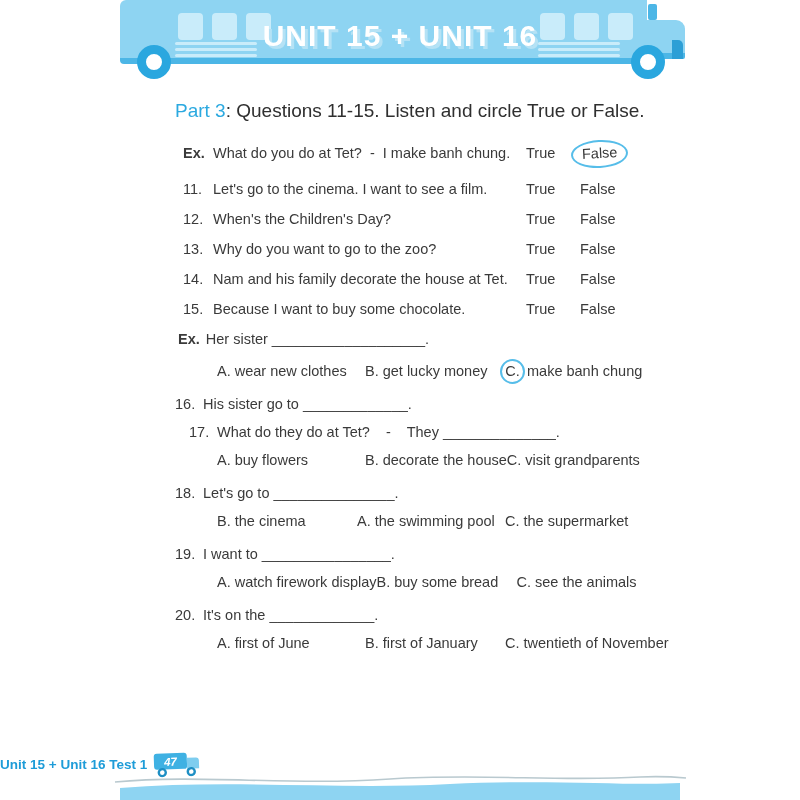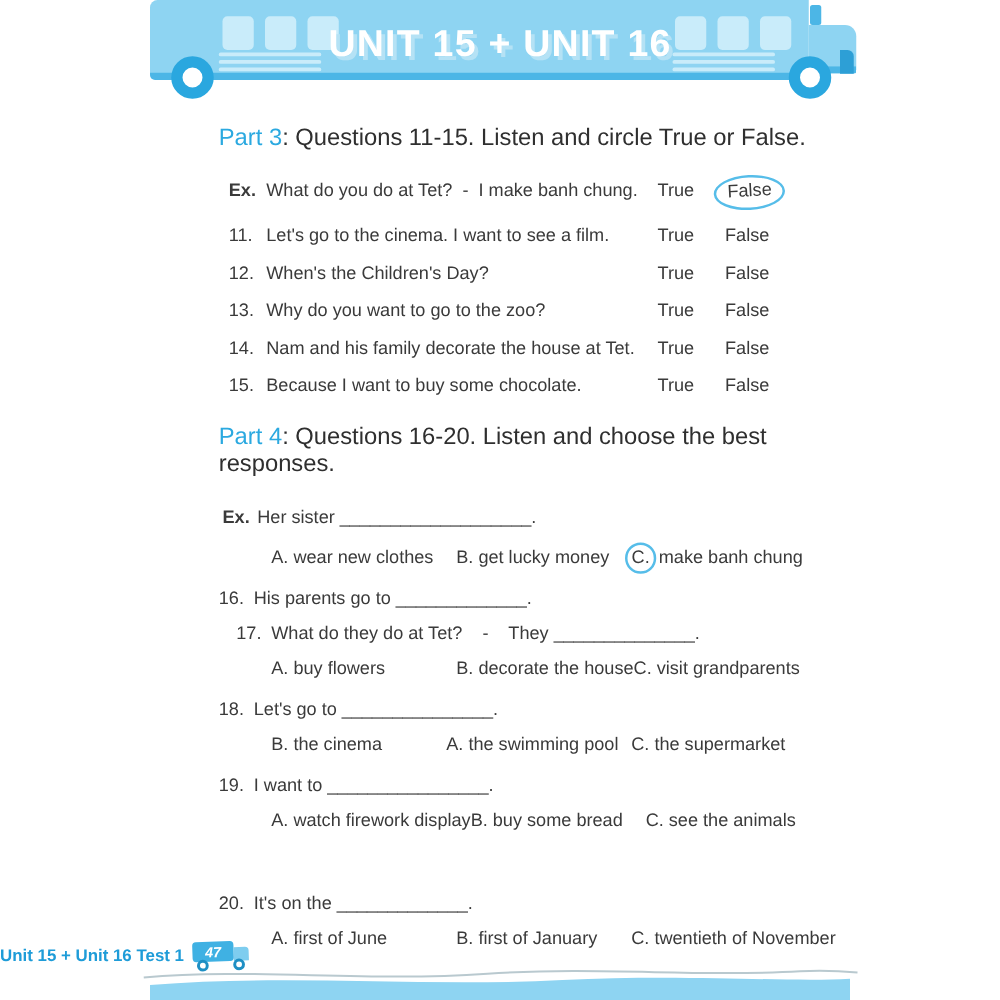--- a/index.html
+++ b/index.html
@@ -123,30 +123,29 @@
     <span class="tf-true">True</span>
     <span class="tf-false">False</span>
   </div>
   <div class="tf-row">
     <span class="qnum">15.</span>
     <span class="qtext">Because I want to buy some chocolate.</span>
     <span class="tf-true">True</span>
     <span class="tf-false">False</span>
   </div>
 
-  <div class="part-heading p4-heading"><span class="part-label">Part 4</span><span class="part-instr">: Questions 16-20. Listen and choose the best responses.</span></div>
 
   <div class="p4-ex-line"><span class="ex-label" style="width:auto;margin-right:6px;display:inline-block;">Ex.</span><span>Her sister ___________________.</span></div>
   <div class="opt-row">
     <span class="opt optA"><span class="opt-letter">A.</span><span>wear new clothes</span></span>
     <span class="opt optB"><span class="opt-letter">B.</span><span>get lucky money</span></span>
     <span class="opt"><span class="circled-letter">C.</span><span>make banh chung</span></span>
   </div>
 
-  <div class="p4-q-line"><span class="qnum" style="display:inline-block;width:28px;">16.</span><span>His parents go to _____________.</span></div>
+  <div class="p4-q-line"><span class="qnum" style="display:inline-block;width:28px;">16.</span><span>His sister go to _____________.</span></div>
 
   <div class="p4-q-line"><span class="qnum" style="display:inline-block;width:28px;margin-left:14px;">17.</span><span>What do they do at Tet?    -    They ______________.</span></div>
   <div class="opt-row">
     <span class="opt optA"><span class="opt-letter">A.</span><span>buy flowers</span></span>
     <span class="opt optB"><span class="opt-letter">B.</span><span>decorate the house</span></span>
     <span class="opt"><span class="opt-letter">C.</span><span>visit grandparents</span></span>
   </div>
 
   <div class="p4-q-line"><span class="qnum" style="display:inline-block;width:28px;">18.</span><span>Let's go to _______________.</span></div>
   <div class="opt-row">
@@ -155,21 +154,21 @@
     <span class="opt"><span class="opt-letter">C.</span><span>the supermarket</span></span>
   </div>
 
   <div class="p4-q-line"><span class="qnum" style="display:inline-block;width:28px;">19.</span><span>I want to ________________.</span></div>
   <div class="opt-row">
     <span class="opt optA"><span class="opt-letter">A.</span><span>watch firework display</span></span>
     <span class="opt optB"><span class="opt-letter">B.</span><span>buy some bread</span></span>
     <span class="opt"><span class="opt-letter">C.</span><span>see the animals</span></span>
   </div>
 
-  <div class="p4-q-line"><span class="qnum" style="display:inline-block;width:28px;margin-top:33px;">20.</span><span>It's on the _____________.</span></div>
+  <div class="p4-q-line"><span class="qnum" style="display:inline-block;width:28px;">20.</span><span>It's on the _____________.</span></div>
   <div class="opt-row">
     <span class="opt optA"><span class="opt-letter">A.</span><span>first of June</span></span>
     <span class="opt optB"><span class="opt-letter">B.</span><span>first of January</span></span>
     <span class="opt"><span class="opt-letter">C.</span><span>twentieth of November</span></span>
   </div>
 
 </div>
 
 <div class="footer">
   <span class="footer-label">Unit 15 + Unit 16 Test 1</span>

